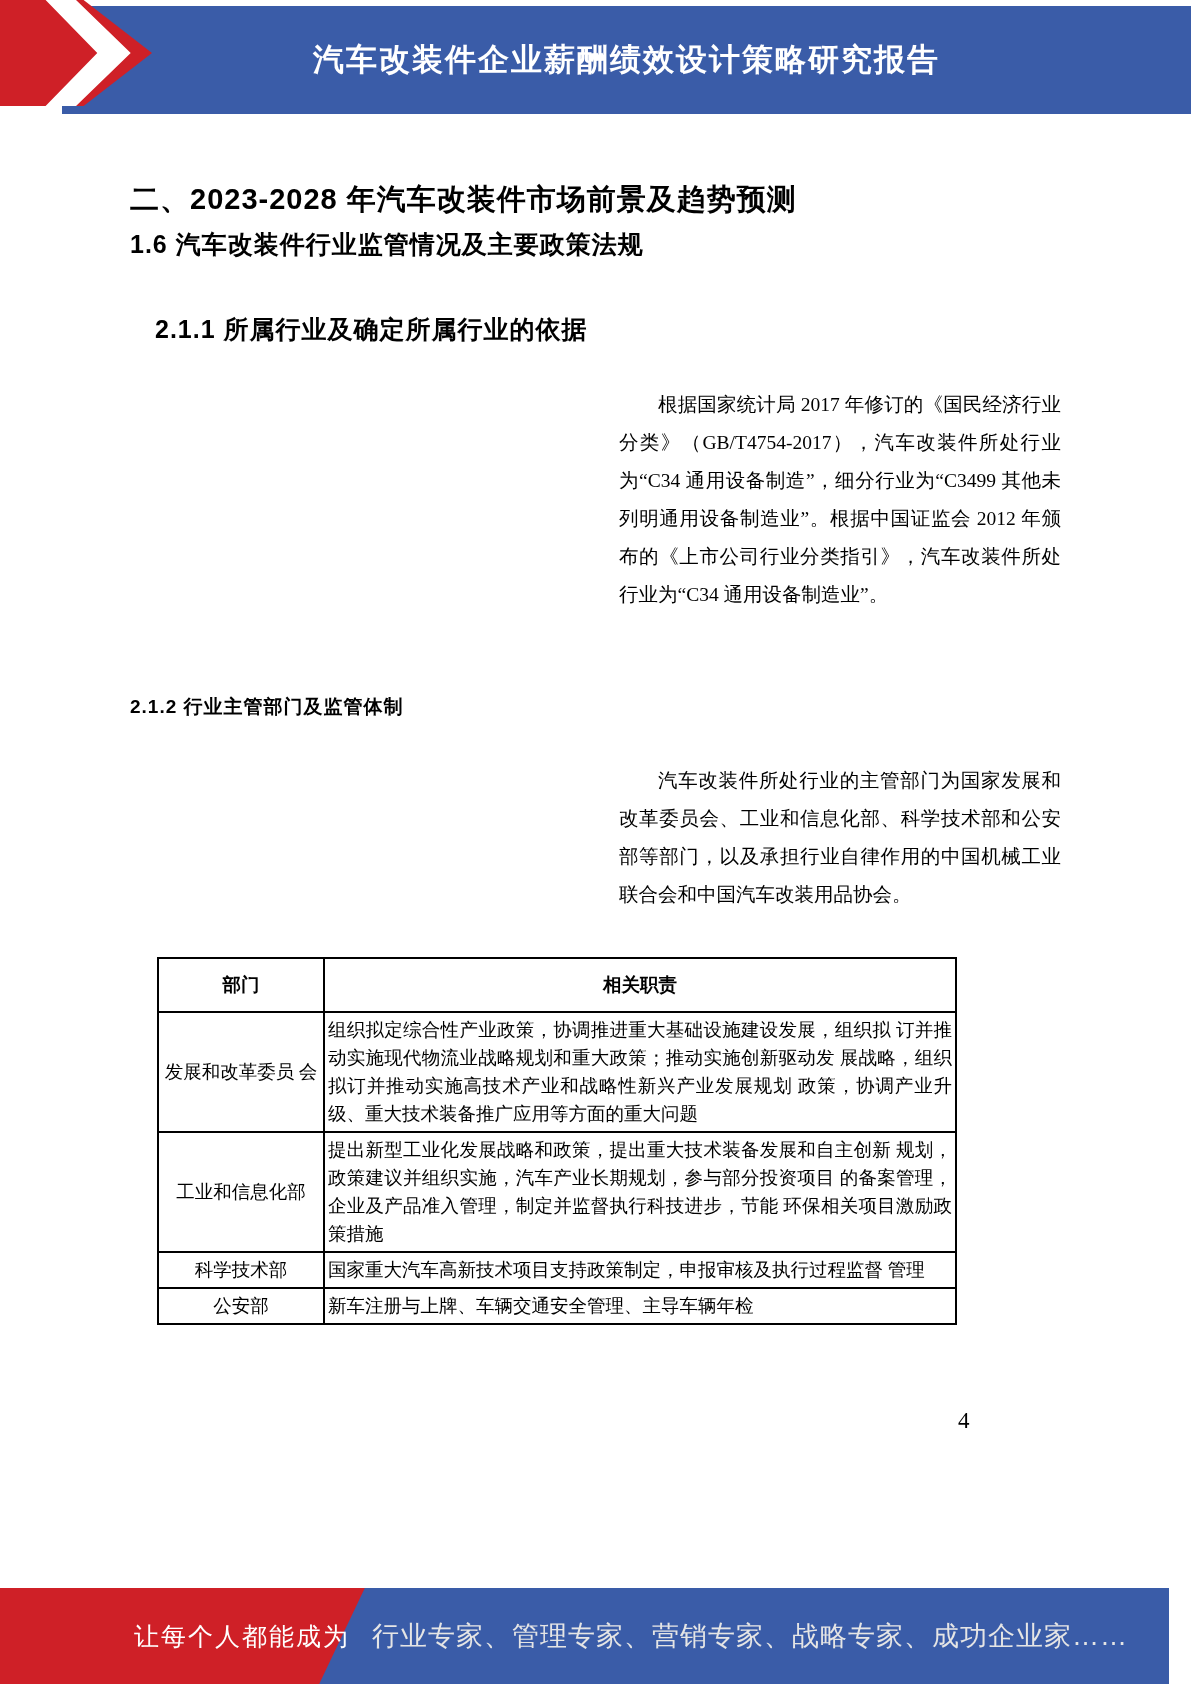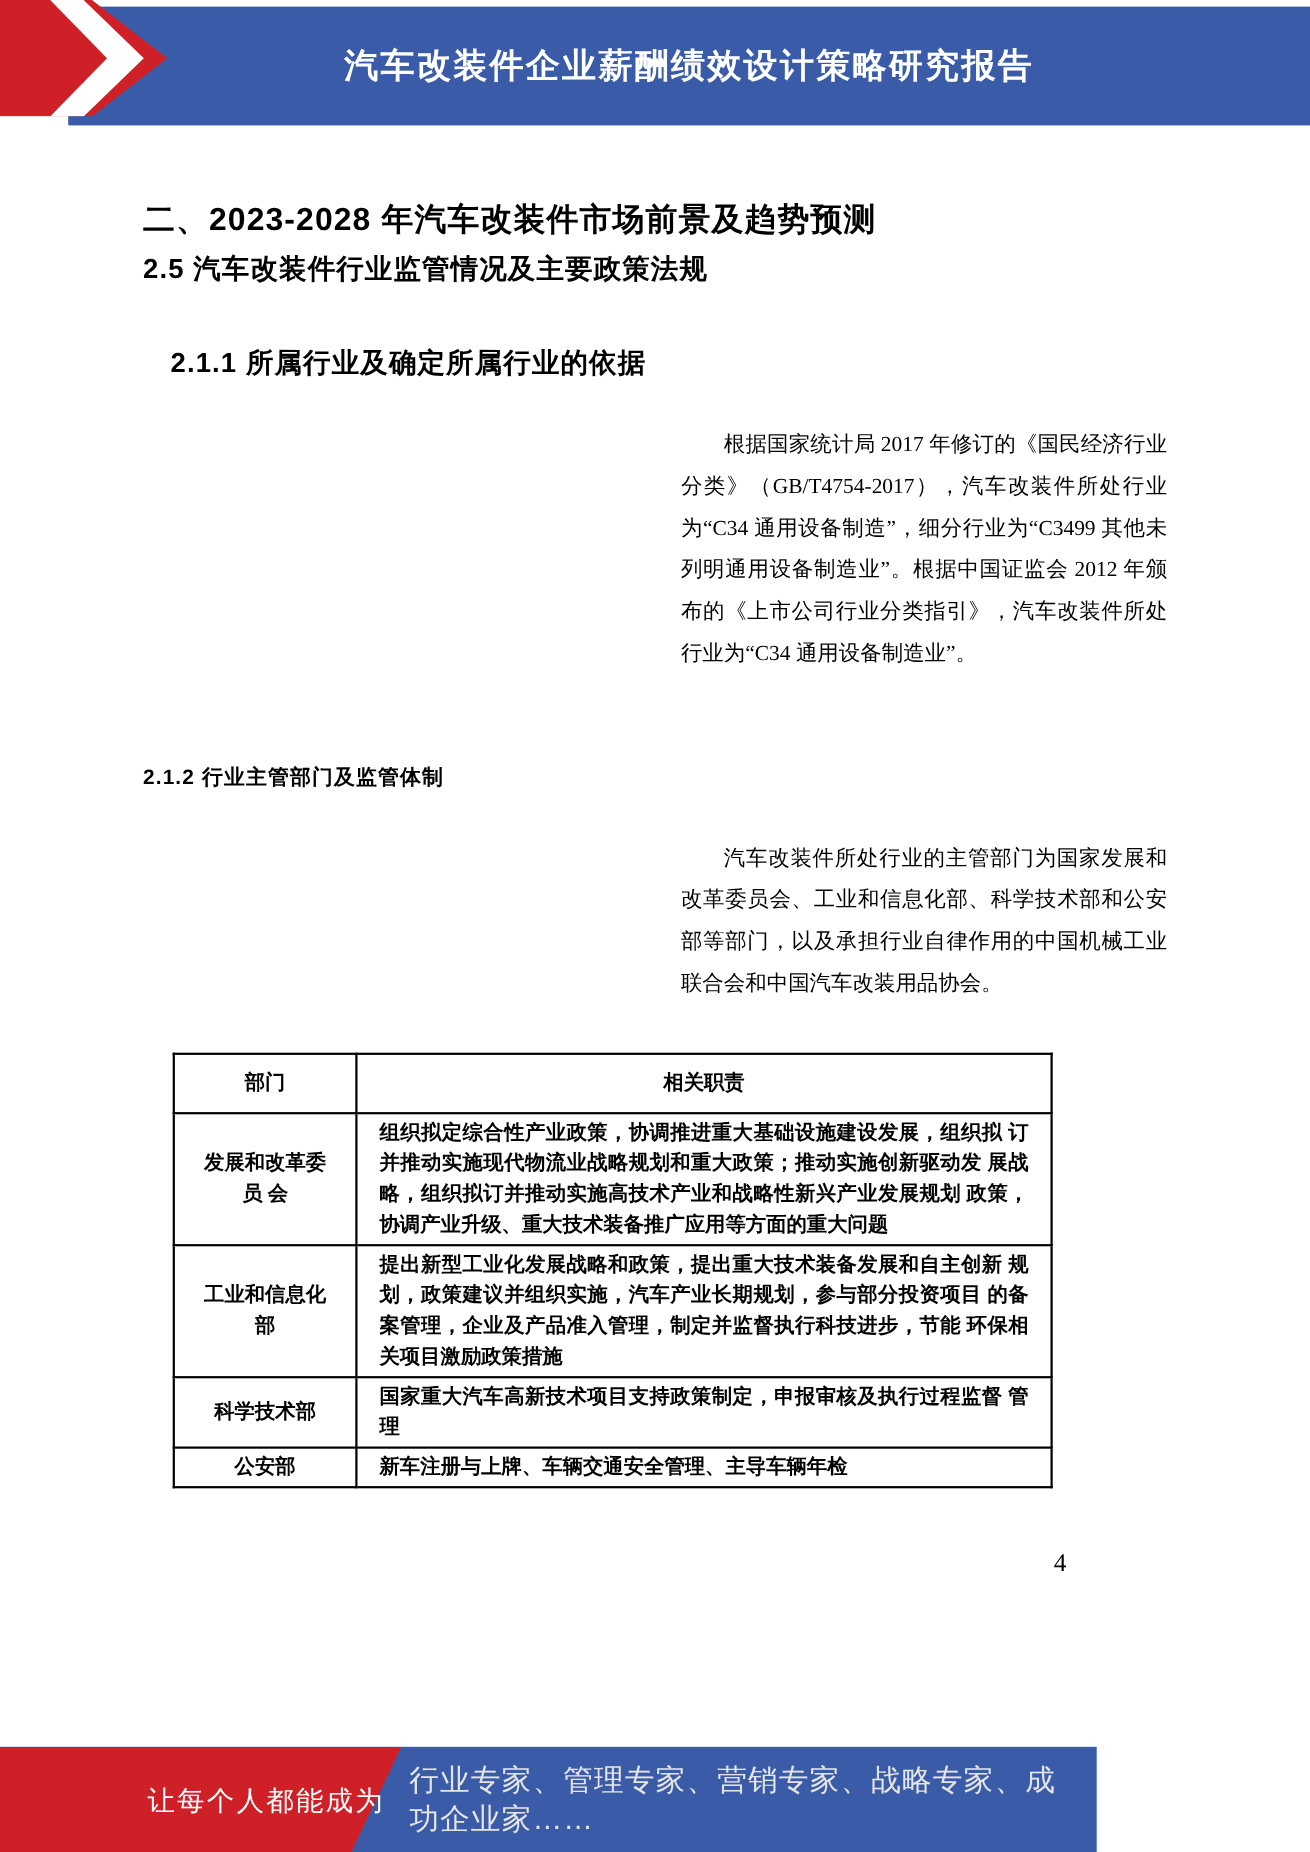--- a/index.html
+++ b/index.html
@@ -65,45 +65,44 @@
   .para-2 { top: 762px; }
 
   
   .gov-table {
     position: absolute; left: 157px; top: 957px; width: 800px;
     border-collapse: collapse;
     font-size: 18.5px;
   }
   .gov-table th, .gov-table td {
     border: 2px solid #000000;
-    padding: 3px 20px;
+    padding: 3px 3px;
     line-height: 28px;
     vertical-align: middle;
-    font-weight: bold;
   }
   .gov-table th {
     font-weight: bold;
     text-align: center;
     height: 32px;
     line-height: 24px;
     padding: 14px 4px;
   }
   .col-dept { width: 166px; }
   .cell-dept { text-align: center; }
   .cell-duty { text-align: justify; }
 
   
   .page-number {
     position: absolute; left: 958px; top: 1408px;
     font-size: 23px;
   }
 
   
   .footer {
-    position: absolute; left: 0; bottom: 0; width: 997px; height: 96px;
+    position: absolute; left: 0; bottom: 0; width: 1169px; height: 96px;
     background: #3a5ca8;
   }
   .footer-red {
     position: absolute; left: 0; top: 0; width: 380px; height: 96px;
     background: #cf2027;
     clip-path: polygon(0 0, 96% 0, 84% 100%, 0 100%);
   }
   .footer-left-text {
     position: absolute; left: 134px; top: 0; height: 96px;
     display: flex; align-items: center;
@@ -129,21 +128,21 @@
       <span class="header-title">汽车改装件企业薪酬绩效设计策略研究报告</span>
     </div>
     <div class="arrow">
       <div class="layer arrow-red"></div>
       <div class="layer arrow-white"></div>
     </div>
   </header>
 
   <div class="h1">二、2023-2028 年汽车改装件市场前景及趋势预测</div>
 
-  <div class="h2">2.5 汽车改装件行业监管情况及主要政策法规</div>
+  <div class="h2">1.6 汽车改装件行业监管情况及主要政策法规</div>
 
   <div class="h3a">2.1.1 所属行业及确定所属行业的依据</div>
   <p class="para para-1">根据国家统计局 2017 年修订的《国民经济行业分类》（GB/T4754-2017），汽车改装件所处行业为“C34 通用设备制造”，细分行业为“C3499 其他未列明通用设备制造业”。根据中国证监会 2012 年颁布的《上市公司行业分类指引》，汽车改装件所处行业为“C34 通用设备制造业”。</p>
 
   <div class="h3b">2.1.2 行业主管部门及监管体制</div>
   <p class="para para-2">汽车改装件所处行业的主管部门为国家发展和改革委员会、工业和信息化部、科学技术部和公安部等部门，以及承担行业自律作用的中国机械工业联合会和中国汽车改装用品协会。</p>
 
   <table class="gov-table">
     <colgroup>
       <col class="col-dept">

